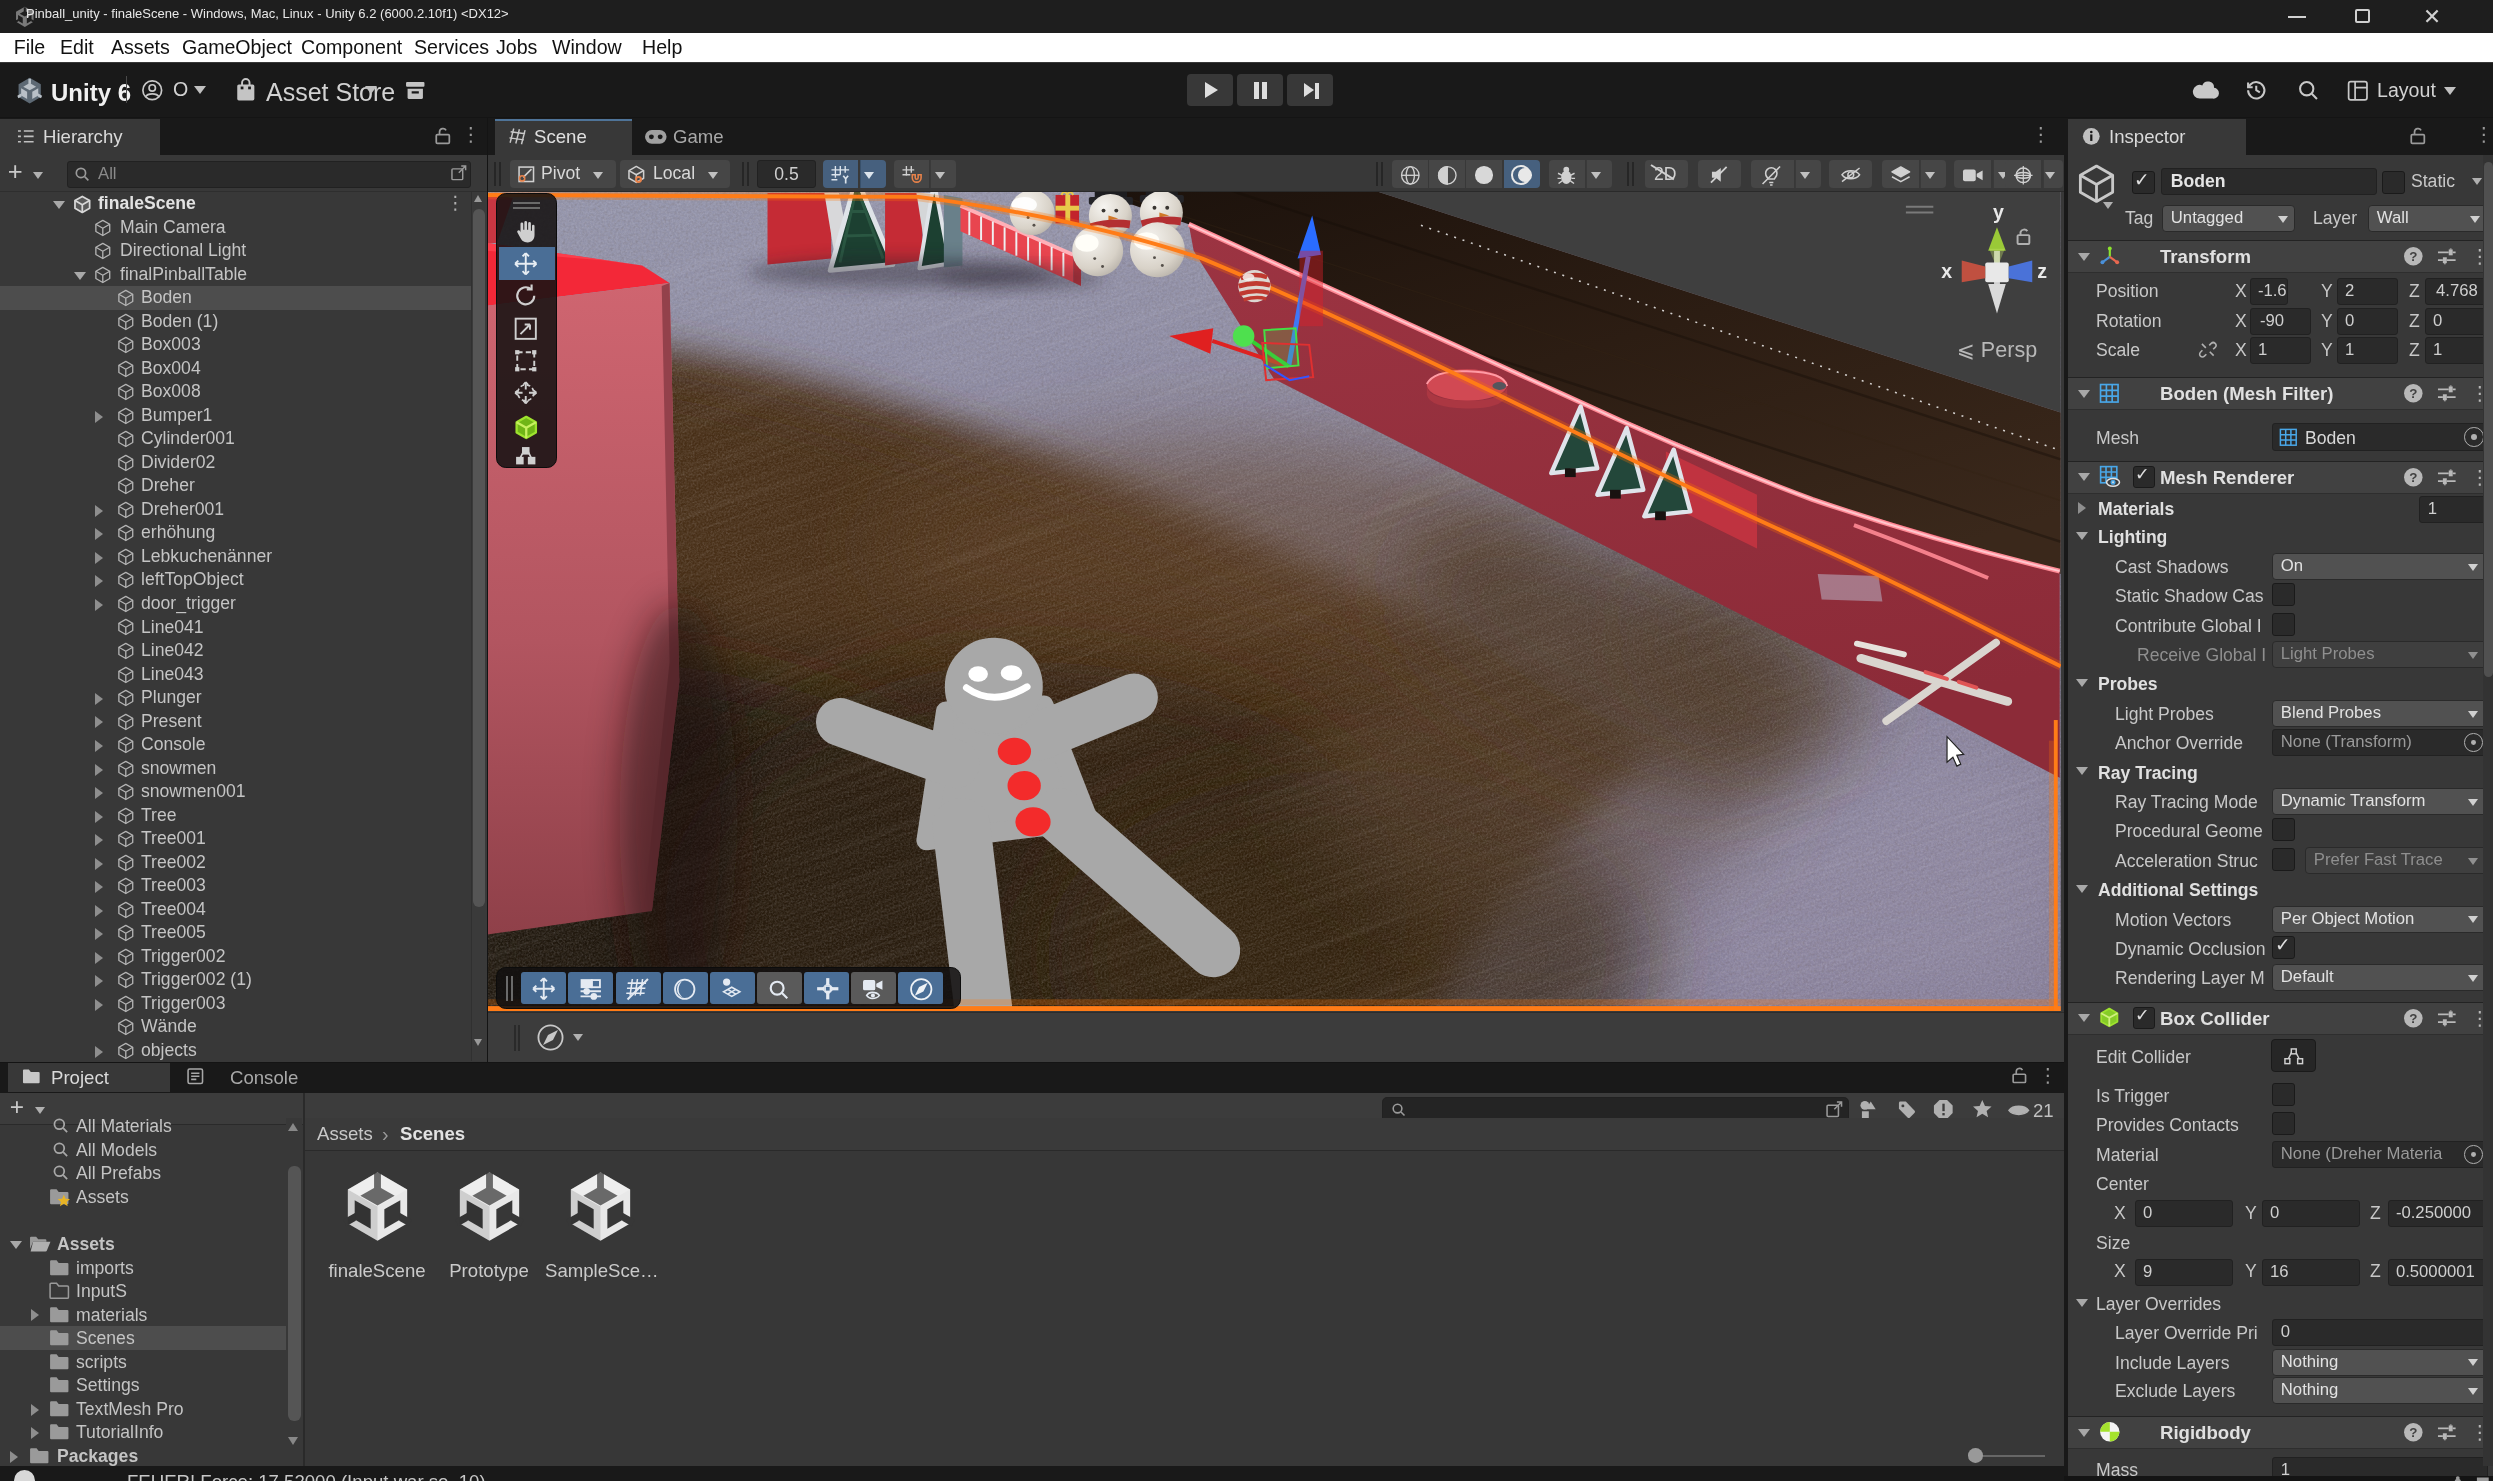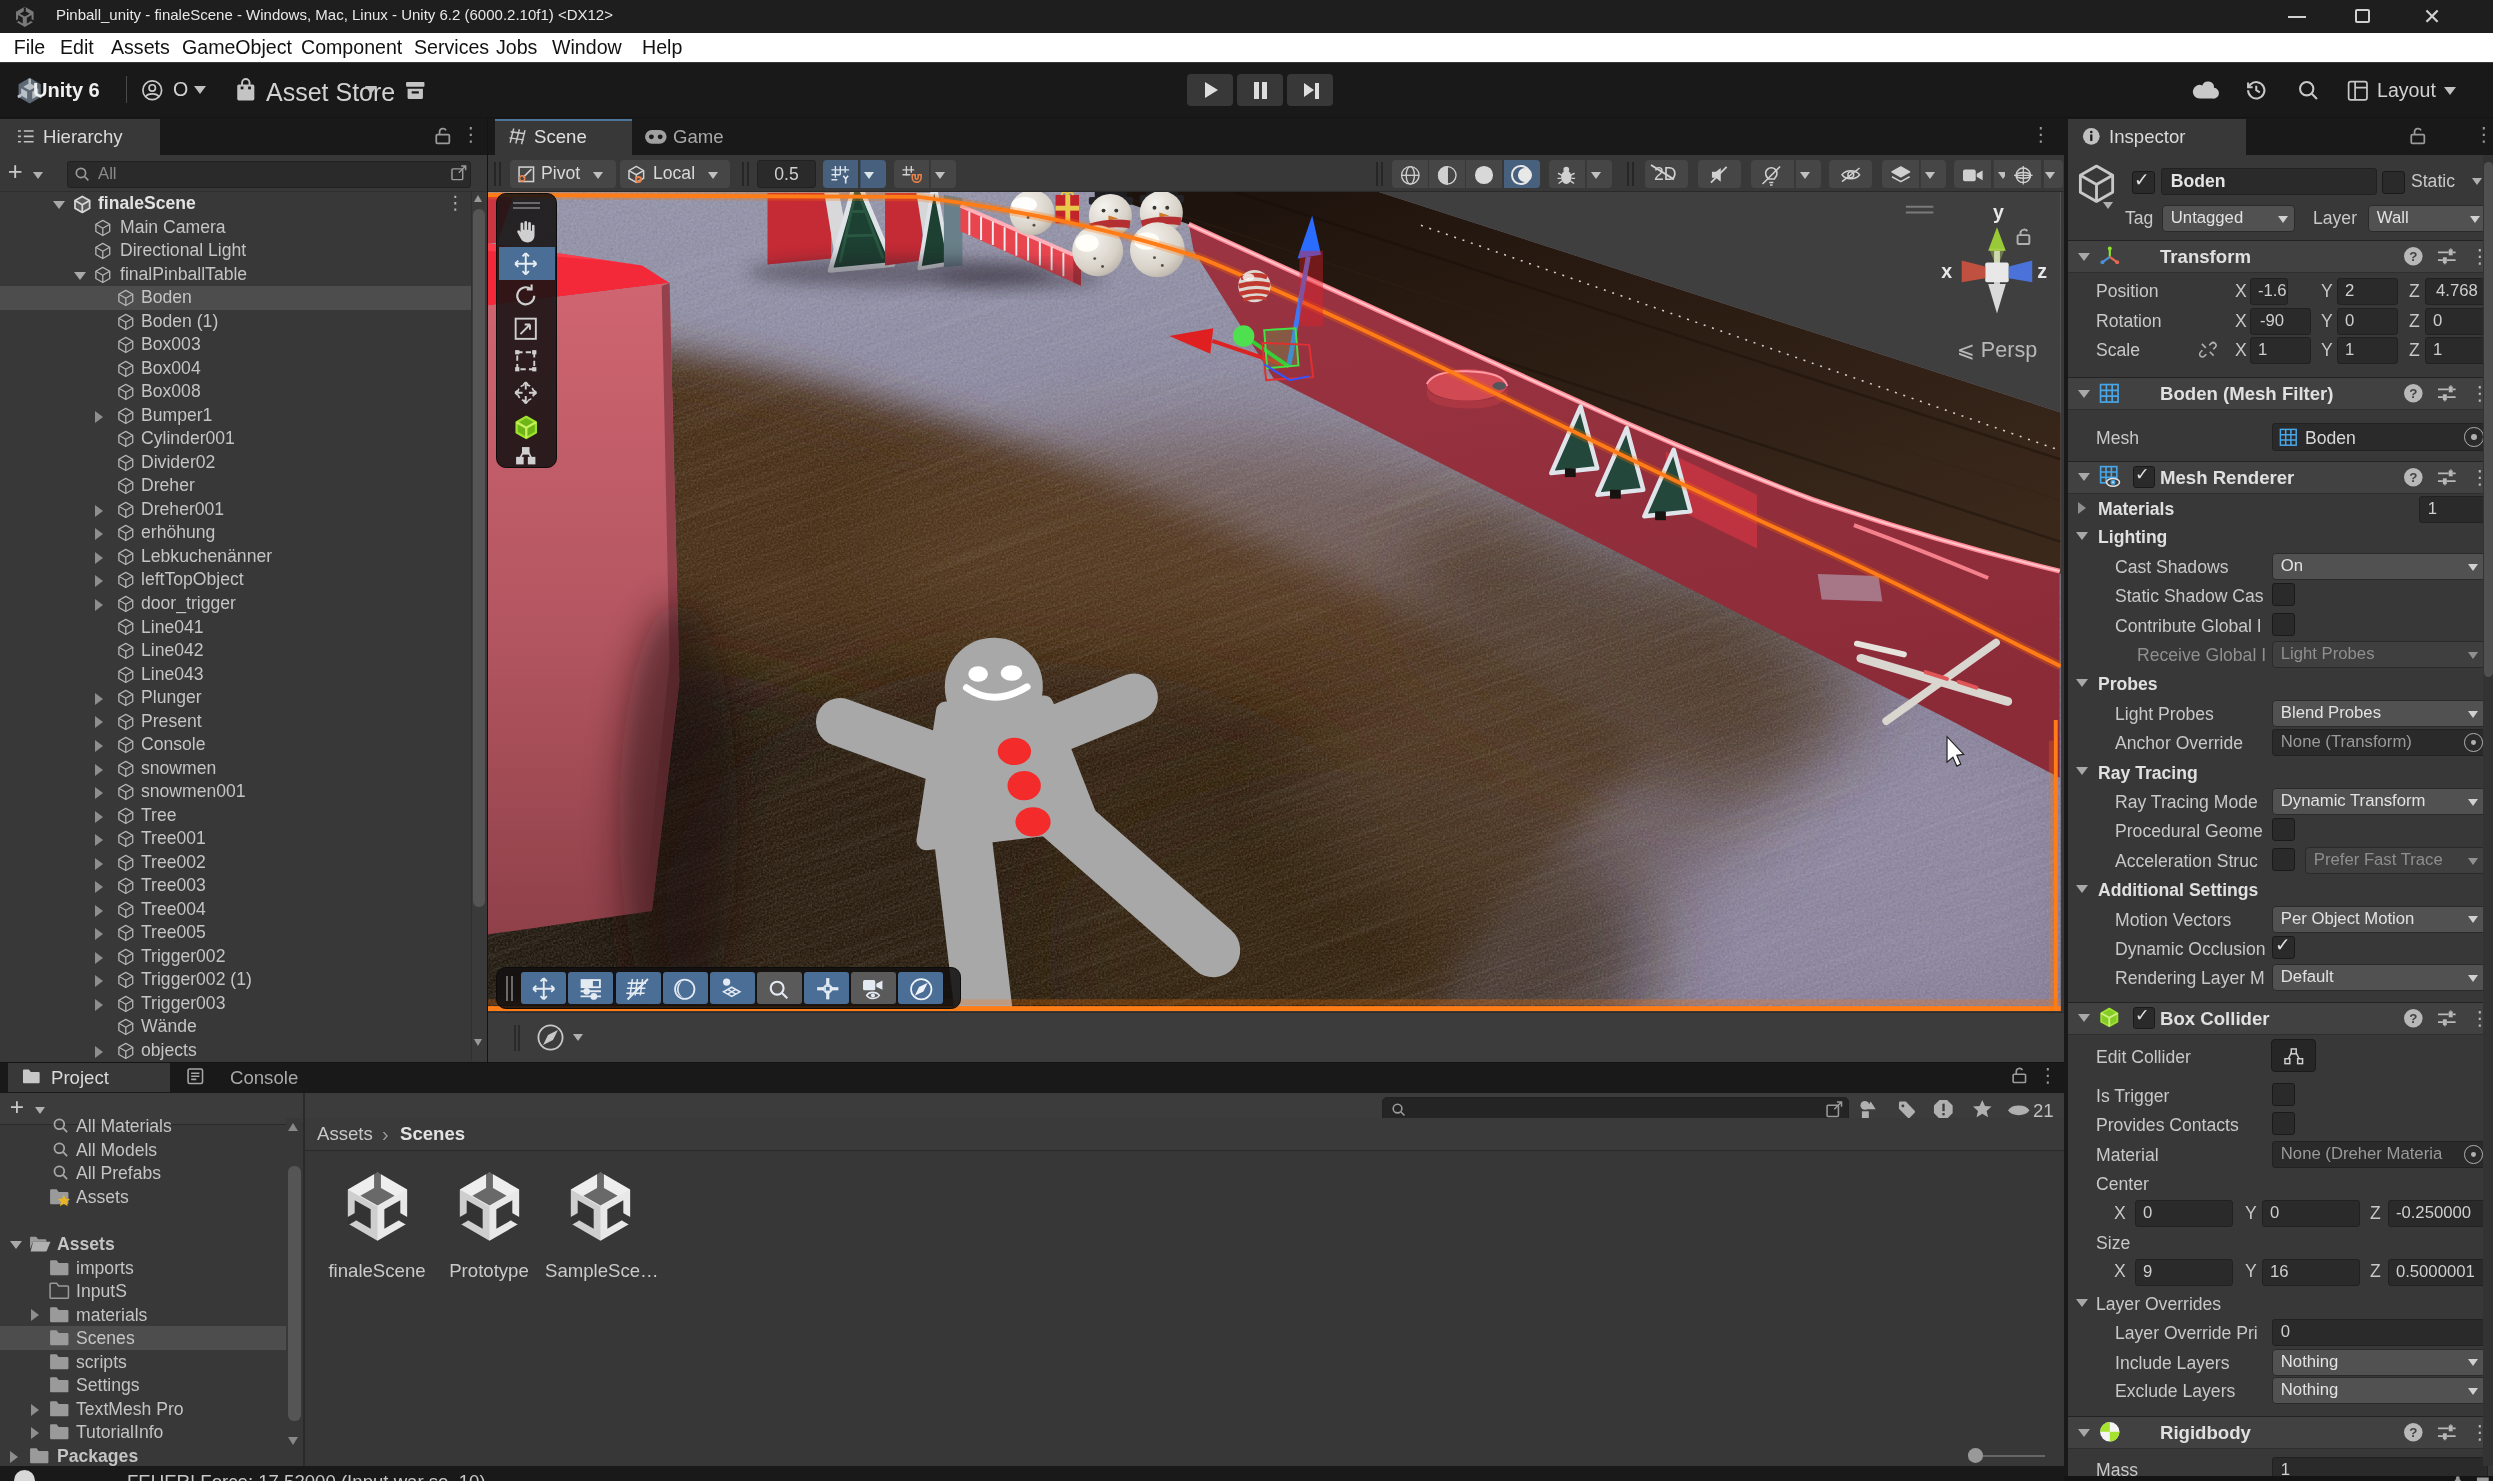--- a/index.html
+++ b/index.html
@@ -17,21 +17,21 @@
     <polygon points="32,2 58,17 58,47 32,62 6,47 6,17" fill="#7a7a7a"></polygon>
     <g fill="#1e1e1e">
       <rect x="29" y="4" width="6" height="12"></rect>
       <polygon points="32,14 47,22.6 32,31.2 17,22.6"></polygon>
       <polygon points="12,26.5 26,34.5 26,51.5 12,43.5"></polygon>
       <polygon points="52,26.5 38,34.5 38,51.5 52,43.5"></polygon>
       <polygon points="3,44 13,38.2 13,45.4 5.5,49.7"></polygon>
       <polygon points="61,44 51,38.2 51,45.4 58.5,49.7"></polygon>
     </g>
   </svg>
-<div class="abs" style="left:56px;top:5.9px;font-size:15px;color:#e8e8e8">Pinball_unity - finaleScene - Windows, Mac, Linux - Unity 6.2 (6000.2.10f1) &lt;DX12&gt;</div>
+<div class="abs" style="left:26px;top:5.9px;font-size:13px;color:#e8e8e8">Pinball_unity - finaleScene - Windows, Mac, Linux - Unity 6.2 (6000.2.10f1) &lt;DX12&gt;</div>
 <div class="abs" style="left:2288px;top:15.7px;width:17.6px;height:2px;background:#d0d0d0"></div>
 <div class="abs" style="left:2355px;top:8.8px;width:14.7px;height:14.7px;border:2px solid #d0d0d0;border-radius:2px"></div>
 <div class="abs" style="left:2423px;top:3.9px;font-size:21.6px;color:#d0d0d0">✕</div>
 <div class="abs" style="left:0;top:33px;width:2494px;height:29px;background:#ffffff"></div>
 <div class="abs" style="left:13.7px;top:36px;font-size:19.6px;color:#111111">File</div>
 <div class="abs" style="left:60px;top:36px;font-size:19.6px;color:#111111">Edit</div>
 <div class="abs" style="left:111px;top:36px;font-size:19.6px;color:#111111">Assets</div>
 <div class="abs" style="left:182px;top:36px;font-size:19.6px;color:#111111">GameObject</div>
 <div class="abs" style="left:301px;top:36px;font-size:19.6px;color:#111111">Component</div>
 <div class="abs" style="left:414px;top:36px;font-size:19.6px;color:#111111">Services</div>
@@ -43,21 +43,21 @@
     <polygon points="32,2 58,17 58,47 32,62 6,47 6,17" fill="#5d6974"></polygon>
     <g fill="#b9c0c7">
       <rect x="29" y="4" width="6" height="12"></rect>
       <polygon points="32,14 47,22.6 32,31.2 17,22.6"></polygon>
       <polygon points="12,26.5 26,34.5 26,51.5 12,43.5"></polygon>
       <polygon points="52,26.5 38,34.5 38,51.5 52,43.5"></polygon>
       <polygon points="3,44 13,38.2 13,45.4 5.5,49.7"></polygon>
       <polygon points="61,44 51,38.2 51,45.4 58.5,49.7"></polygon>
     </g>
   </svg>
-<div class="abs" style="left:33px;top:79px;font-size:20px;color:#f0f0f0;font-weight:bold">Unity 6</div>
+<div class="abs" style="left:51px;top:79px;font-size:24px;color:#f0f0f0;font-weight:bold">Unity 6</div>
 <div class="abs" style="left:126px;top:76px;width:1px;height:27.4px;background:#4a4a4a"></div>
 <svg class="abs" style="left:141px;top:79px" width="22.5" height="22.5" viewBox="0 0 24 24" fill="none" stroke="#c8c8c8" stroke-width="1.8">
     <circle cx="12" cy="12" r="10"></circle>
     <circle cx="12" cy="9.5" r="3.4"></circle>
     <path d="M4.8 19 C7 14.8 17 14.8 19.2 19"></path>
   </svg>
 <div class="abs" style="left:173px;top:78px;font-size:19.6px;color:#d2d2d2">O</div>
 <div class="abs" style="left:194px;top:86px;width:0;height:0;border-top:8.8px solid #c0c0c0;border-left:6.9px solid transparent;border-right:6.9px solid transparent"></div>
 <svg class="abs" style="left:235px;top:78px" width="21.6" height="23.5" viewBox="0 0 20 22">
     <rect x="2" y="6" width="16" height="15" rx="1.5" fill="#c4c4c4"></rect>

